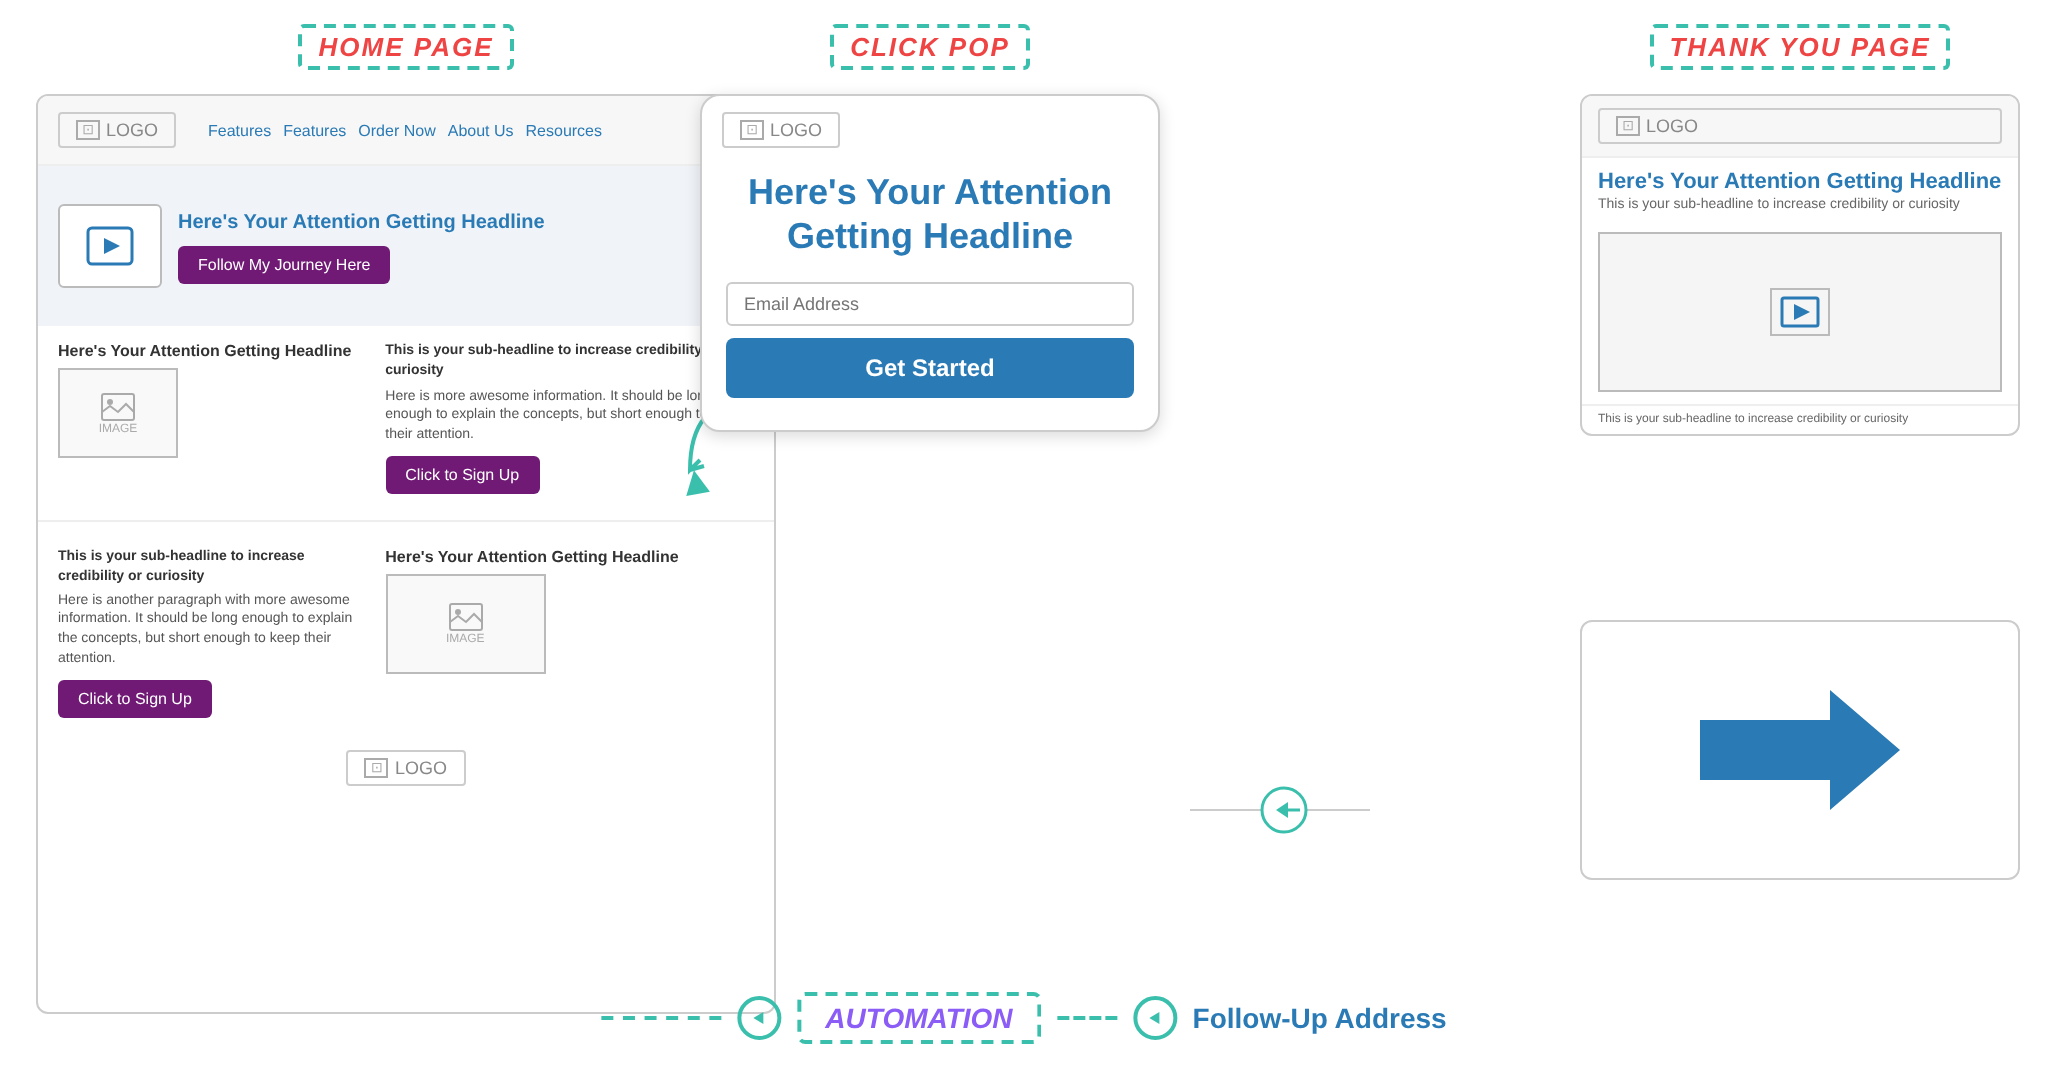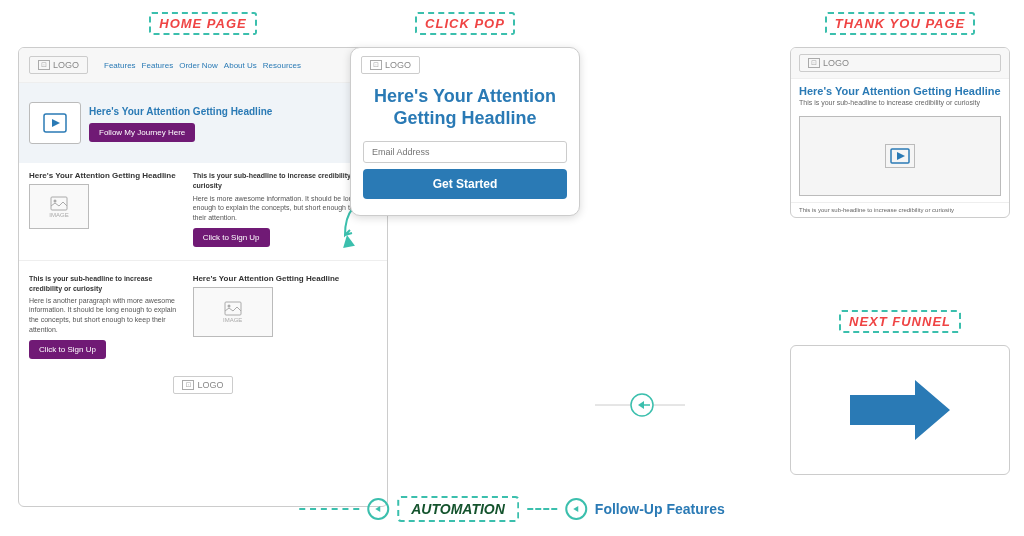--- a/index.html
+++ b/index.html
@@ -332,21 +332,21 @@
       display: flex;
       align-items: center;
       justify-content: center;
     }
 
     
     .automation-label {
       font-size: 14px;
       font-weight: bold;
       font-style: italic;
-      color: #14532d;
+      color: #8b5cf6;
       border: 2px dashed #3bbfad;
       padding: 3px 12px;
       border-radius: 4px;
     }
     .followup-label {
       font-size: 14px;
       font-weight: bold;
       color: #2a7ab5;
     }
     .dotted-line {
@@ -498,23 +498,20 @@
             <rect x="1" y="1" width="18" height="14" rx="1" fill="none" stroke="#2a7ab5" stroke-width="1.5"></rect>
             <polygon points="7,4 7,12 15,8" fill="#2a7ab5"></polygon>
           </svg>
         </div>
       </div>
       <div class="ty-bottom-text">This is your sub-headline to increase credibility or curiosity</div>
     </div>
   </div>
 
   <div class="next-funnel-section">
-    <div class="next-funnel-label">
-      <span class="section-label teal">NEXT FUNNEL</span>
-    </div>
     <div class="next-funnel-frame">
       <div class="big-arrow">
         <svg width="120" height="80" viewBox="0 0 120 80">
           <polygon points="10,25 75,25 75,10 110,40 75,70 75,55 10,55" fill="#2a7ab5"></polygon>
         </svg>
       </div>
     </div>
   </div>
 
   <div style="position:absolute;top:195px;left:340px;">
@@ -543,16 +540,16 @@
         <polygon points="2,5 7,2 7,8" fill="#3bbfad"></polygon>
       </svg>
     </div>
     <span class="automation-label">AUTOMATION</span>
     <div style="border-top:2px dashed #3bbfad;width:30px;"></div>
     <div class="circle-arrow">
       <svg width="10" height="10" viewBox="0 0 10 10">
         <polygon points="2,5 7,2 7,8" fill="#3bbfad"></polygon>
       </svg>
     </div>
-    <span class="followup-label">Follow-Up Features</span>
+    <span class="followup-label">Follow-Up Address</span>
   </div>
 
 </div>
 
 </body></html>

